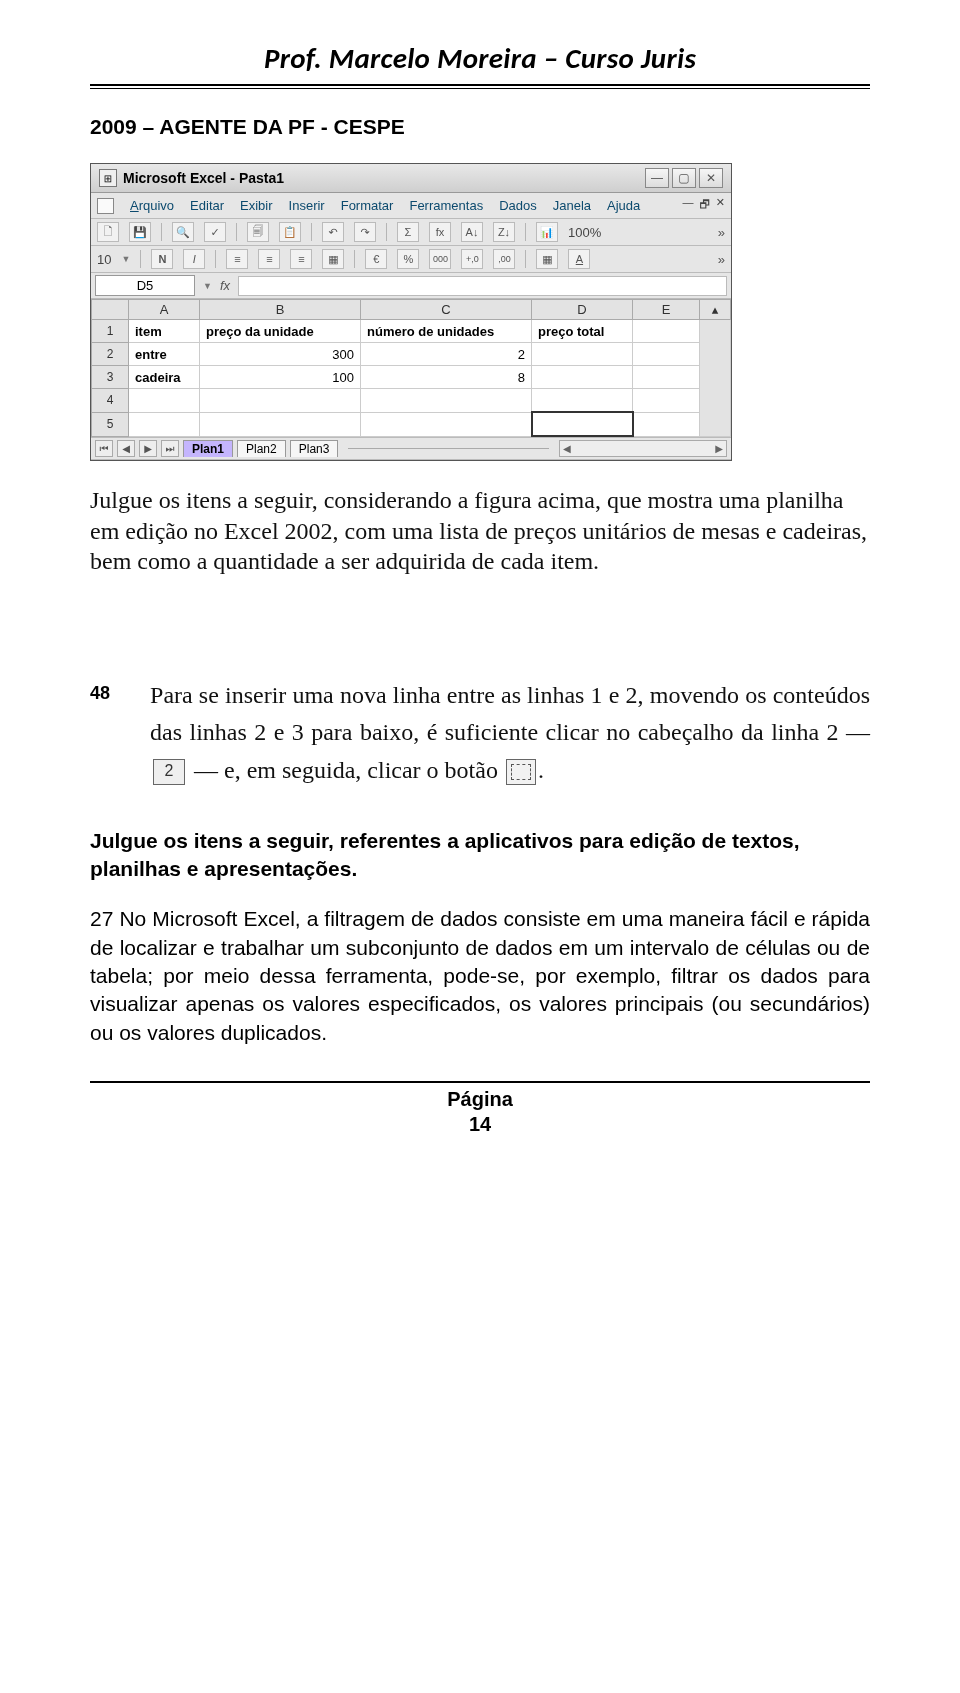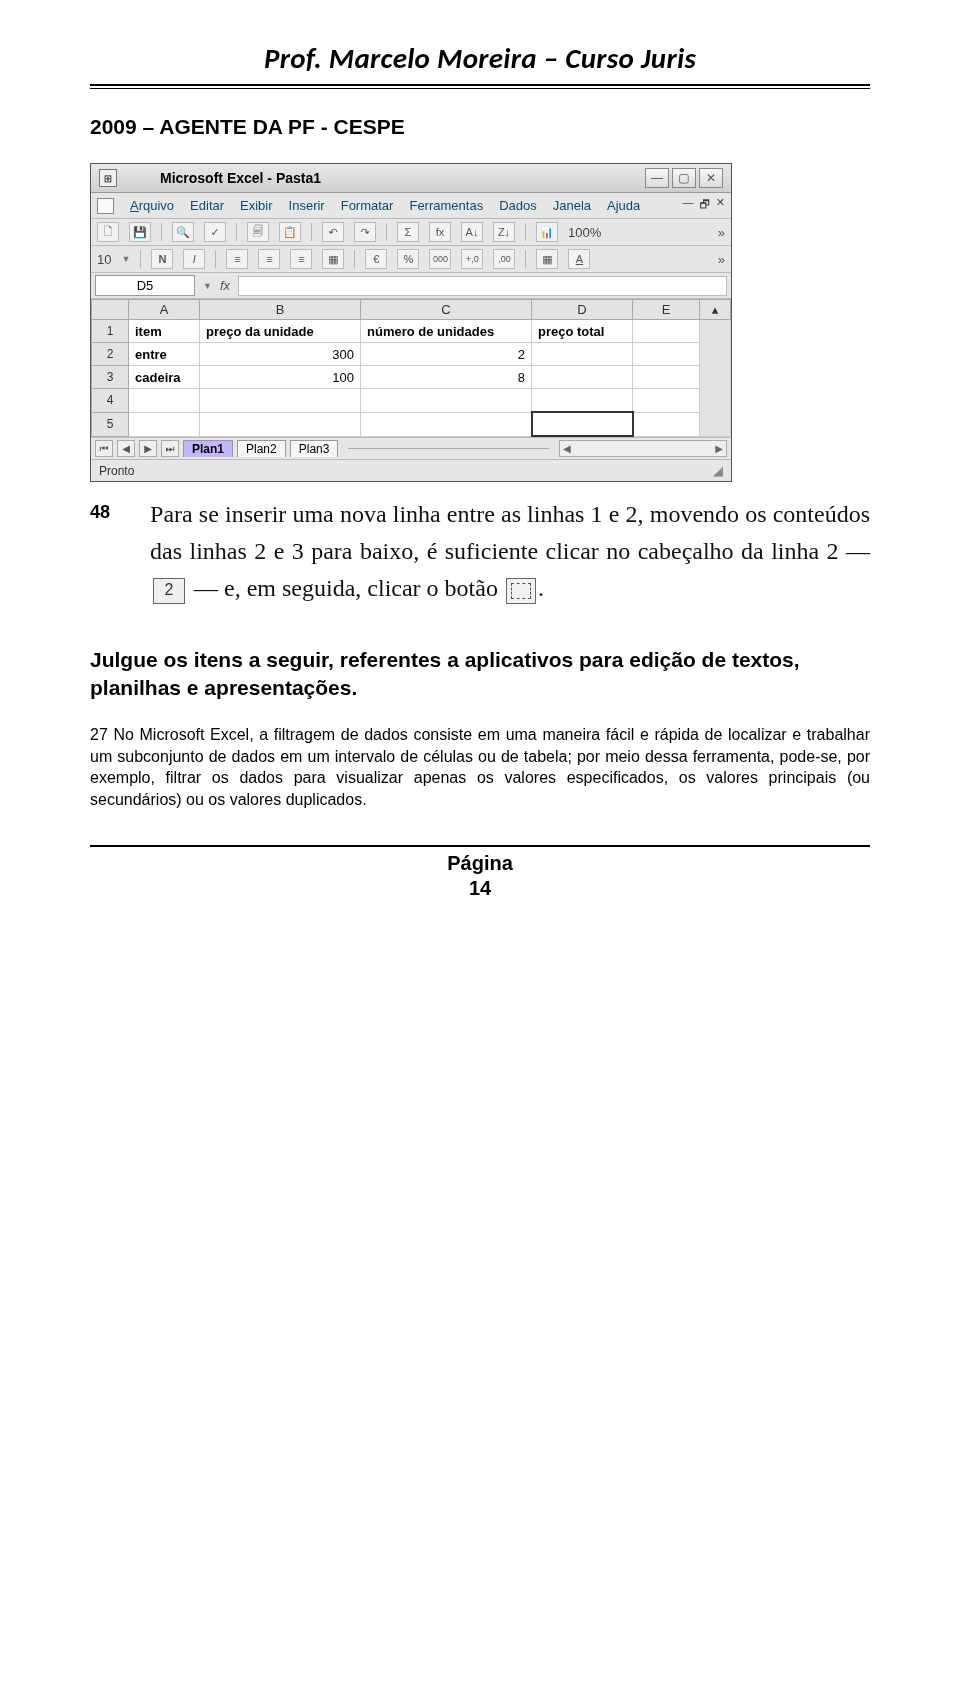--- a/index.html
+++ b/index.html
@@ -59,21 +59,20 @@
     margin-right: 6px;
     font-size: 10px;
     display: flex;
     align-items: center;
     justify-content: center;
   }
   .excel-titlebar .t-text {
     font-weight: bold;
     font-size: 14px;
     flex: 1;
-    margin-left: 37px;
   }
   .win-btns {
     display: flex;
     gap: 3px;
   }
   .win-btn {
     width: 22px;
     height: 18px;
     border: 1px solid #888;
     background: linear-gradient(#f6f6f6,#ddd);
@@ -334,21 +333,21 @@
   }
   .q-stem {
     font-family: Verdana, Arial, sans-serif;
     font-weight: bold;
     font-size: 21px;
     line-height: 1.35;
     margin-bottom: 22px;
   }
   .q27 {
     font-family: Verdana, Arial, sans-serif;
-    font-size: 16px;
+    font-size: 21px;
     line-height: 1.35;
     text-align: justify;
     margin-bottom: 34px;
   }
   .footer {
     text-align: center;
     font-family: Verdana, Arial, sans-serif;
     font-weight: bold;
     font-size: 20px;
     border-top: 2px solid #000;
@@ -508,26 +507,23 @@
       <span class="sheet-nav-btn">⏭</span>
       <span class="sheet-tab active">Plan1</span>
       <span class="sheet-tab">Plan2</span>
       <span class="sheet-tab">Plan3</span>
       <span class="sheet-spacer"></span>
       <span class="hsb-track">
           <span>◀</span>
           <span>▶</span>
         </span>
     </div>
-    <div class="excel-statusbar">
-      <span>Pronto</span>
-      <span class="excel-resize">◢</span>
-    </div>
   </div>
 
+  <p class="q-intro">Julgue os itens a seguir, considerando a figura acima, que mostra uma planilha em edição no Excel 2002, com uma lista de preços unitários de mesas e cadeiras, bem como a quantidade a ser adquirida de cada item.</p>
 
   <div class="q48">
     <div class="q48-num">48</div>
     <div class="q48-body">
       <span>Para se inserir uma nova linha entre as linhas 1 e 2, movendo os conteúdos das linhas 2 e 3 para baixo, é suficiente clicar no cabeçalho da linha 2 — </span>
       <span class="inline-header-btn">2</span>
       <span> — e, em seguida, clicar o botão </span>
       <span class="inline-merge-icon"></span><span>.</span>
     </div>
   </div>

